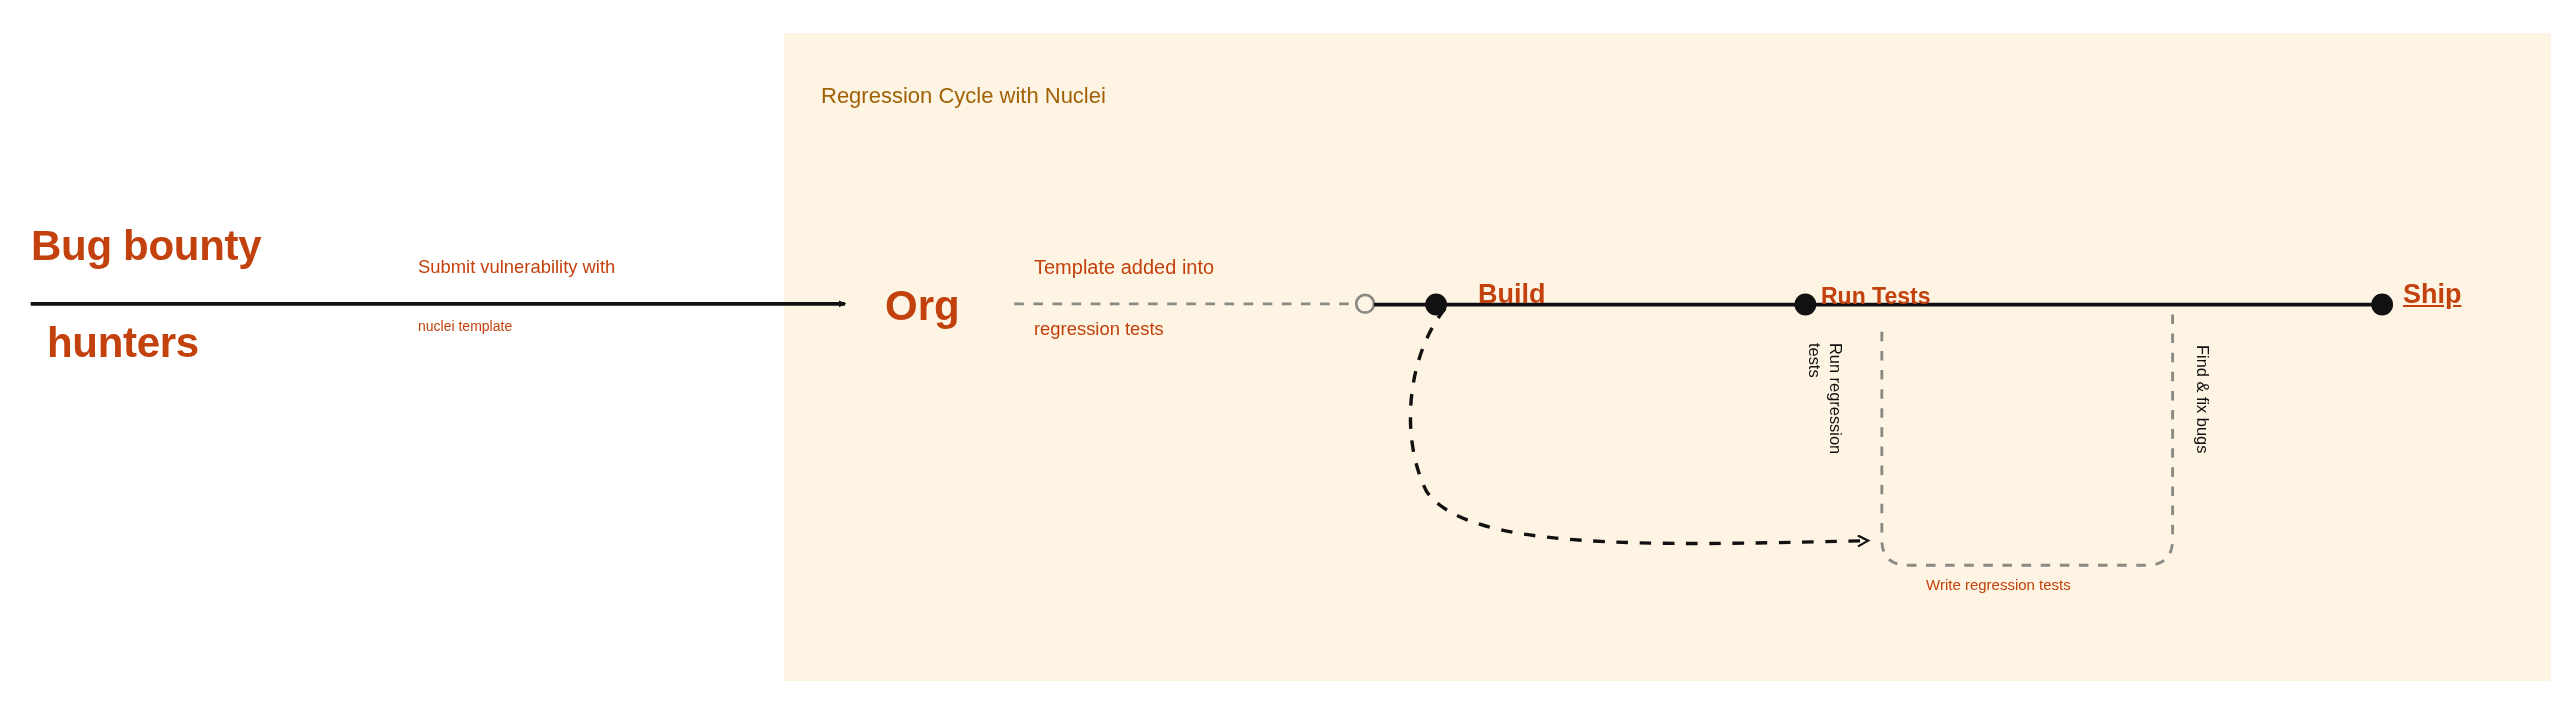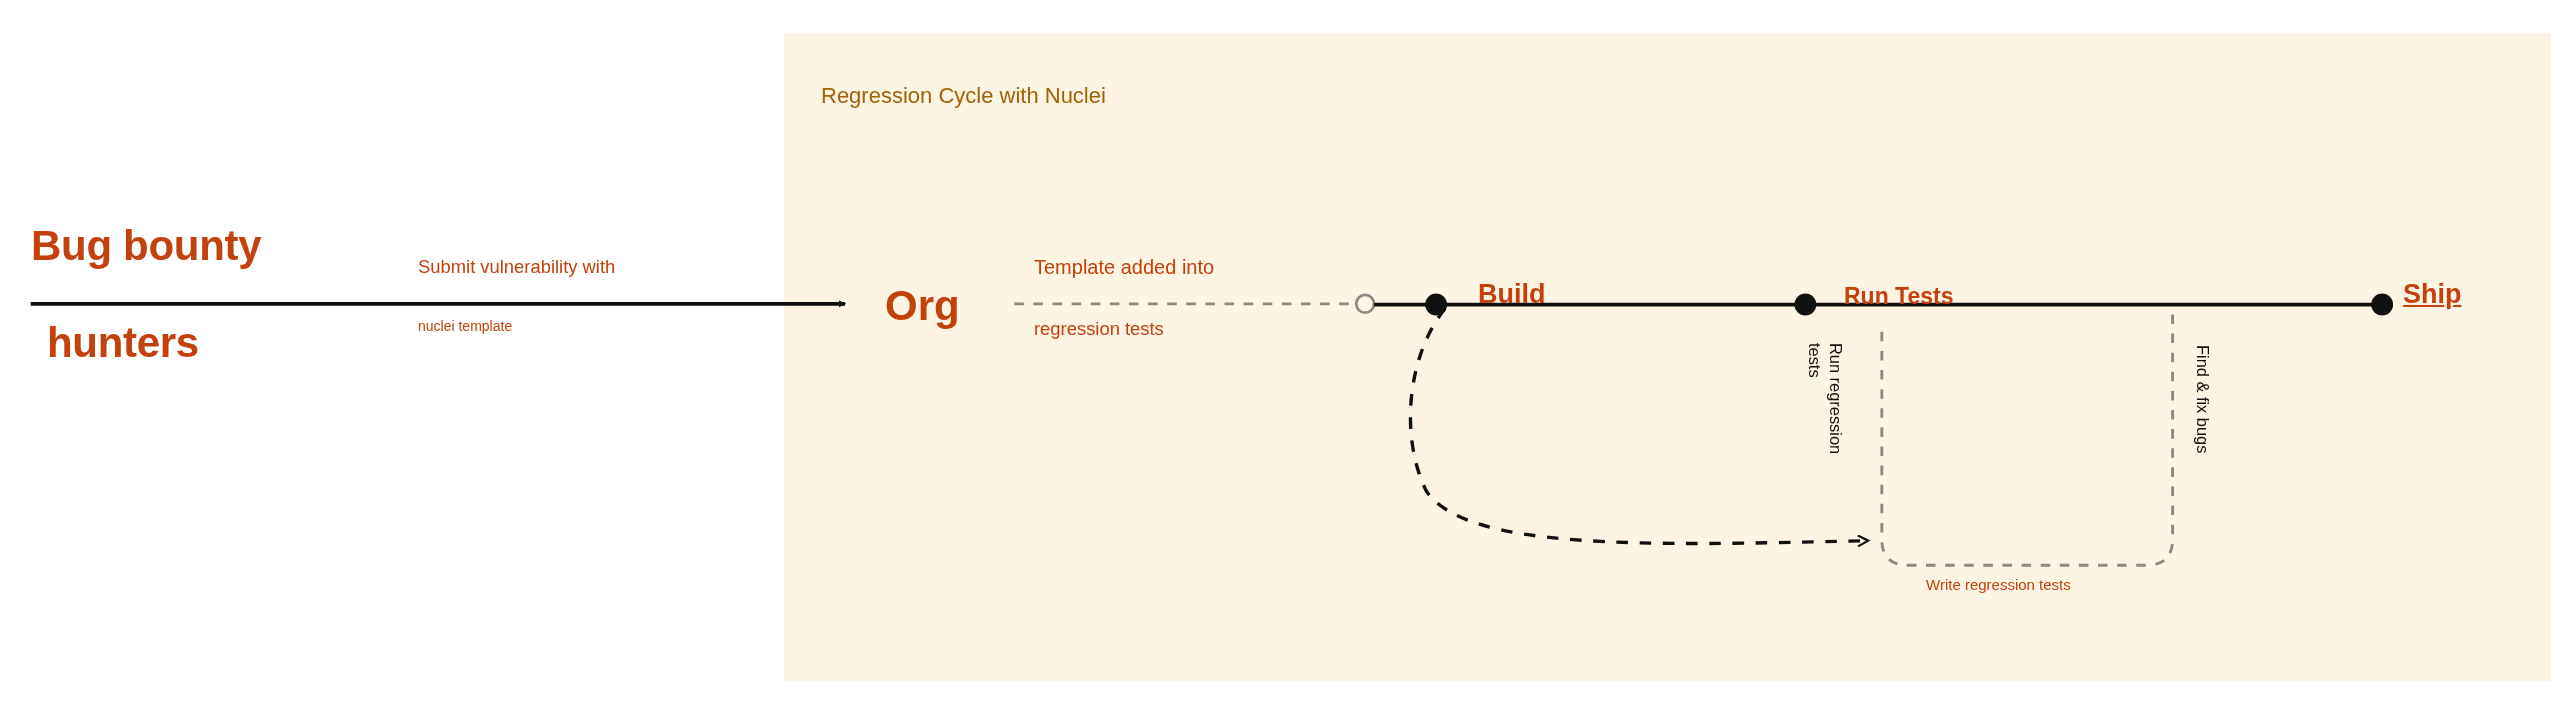--- a/index.html
+++ b/index.html
@@ -95,21 +95,20 @@
     top: 280px;
     font-size: 27px;
     font-weight: bold;
     margin-left: 26px;
   }
   #node-runtests {
     left: 1821px;
     top: 284px;
     font-size: 23px;
     font-weight: bold;
-    margin-left: 23px;
   }
   #node-ship {
     left: 2403px;
     top: 280px;
     font-size: 27px;
     font-weight: bold;
     text-decoration: underline;
   }
   
   .vlabel {

